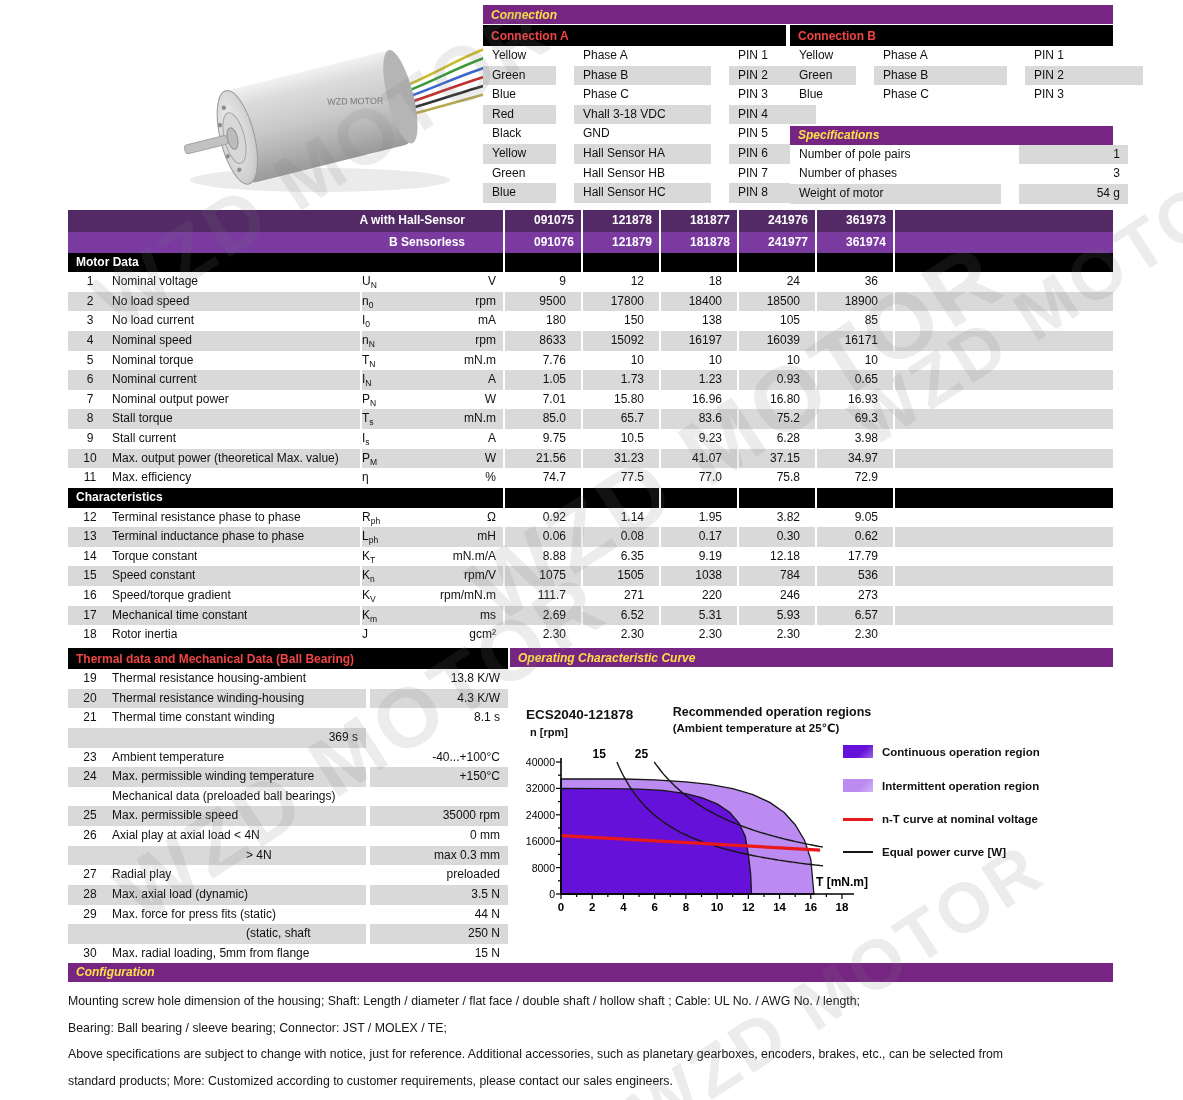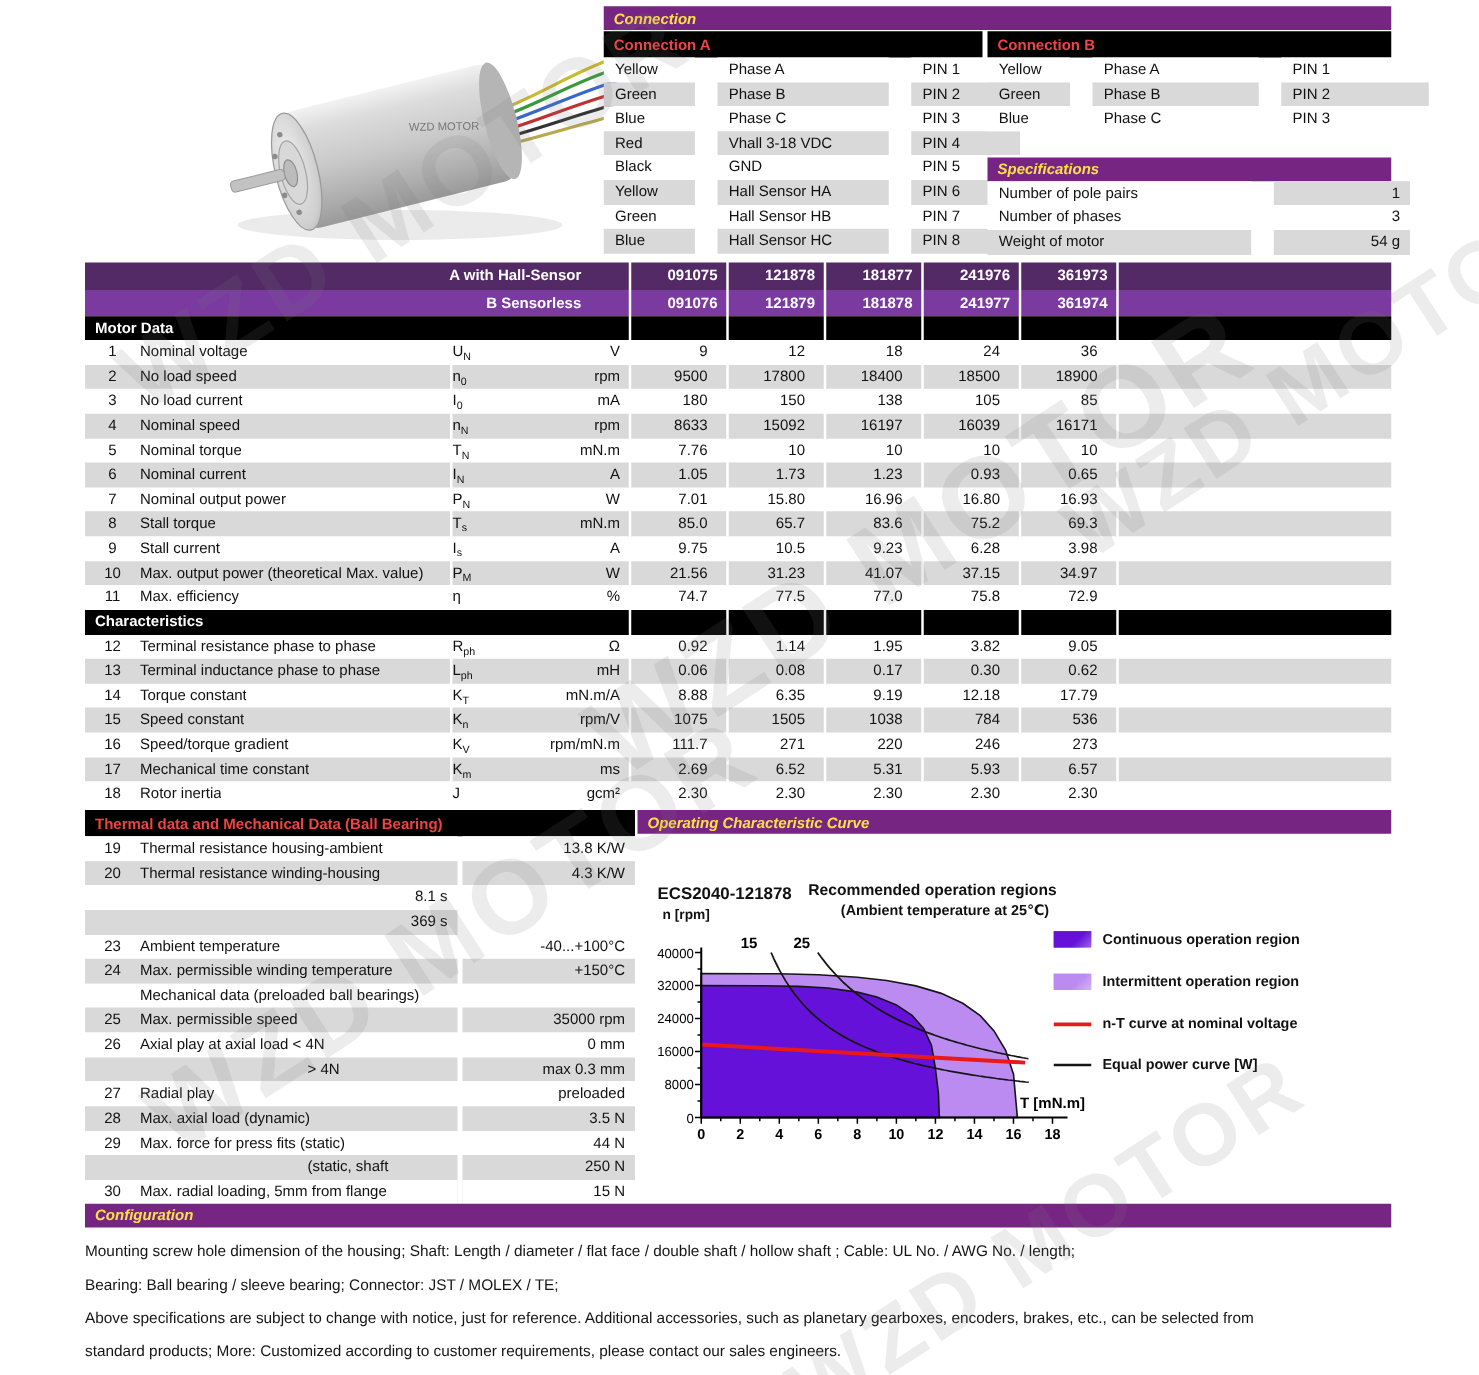--- a/index.html
+++ b/index.html
@@ -67,21 +67,21 @@
           height:19.65px; line-height:19.65px; }
   .trow .tlabel { display:flex; }
   .trow .tnum { width:44px; text-align:center; flex:none; }
   .trow .tval { text-align:right; padding-right:8px; white-space:nowrap; }
   .indent { padding-left:134px; }
 
   
   #chart-block { left:510px; top:648px; width:603px; height:318px; }
   .chart-model { position:absolute; left:16px; top:59px; font-weight:bold; font-size:13.5px; }
   .chart-ylab  { position:absolute; left:20px; top:78px; font-weight:bold; font-size:11px; }
-  .chart-title { position:absolute; left:108px; top:57px; width:256px; text-align:center;
+  .chart-title { position:absolute; left:134px; top:57px; width:256px; text-align:center;
                  font-weight:bold; font-size:12.5px; }
   .chart-sub   { position:absolute; left:118px; top:73px; width:256px; text-align:center;
                  font-weight:bold; font-size:11.5px; }
   #legend { position:absolute; left:333px; top:97px; width:268px; }
   .lg-item { display:flex; align-items:center; margin-bottom:21px; }
   .lg-sw { width:30px; height:13px; flex:none; }
   .lg-line { width:30px; height:3px; flex:none; }
   .lg-txt { margin-left:9px; font-weight:bold; font-size:11.5px; white-space:nowrap; }
 
   
@@ -576,20 +576,24 @@
         <div class="tval bg-w">13.8 K/W</div>
       </div>
       <div class="trow">
         <div class="tlabel bg-g">
           <span class="tnum">20</span>
           <span>Thermal resistance winding-housing</span>
         </div>
         <div class="tval bg-g">4.3 K/W</div>
       </div>
       <div class="trow">
+        <div class="tlabel bg-w">
+          <span class="tnum">21</span>
+          <span>Thermal time constant winding</span>
+        </div>
         <div class="tval bg-w">8.1 s</div>
       </div>
       <div class="trow">
         <div class="tval bg-g">369 s</div>
       </div>
       <div class="trow">
         <div class="tlabel bg-w">
           <span class="tnum">23</span>
           <span>Ambient temperature</span>
         </div>

